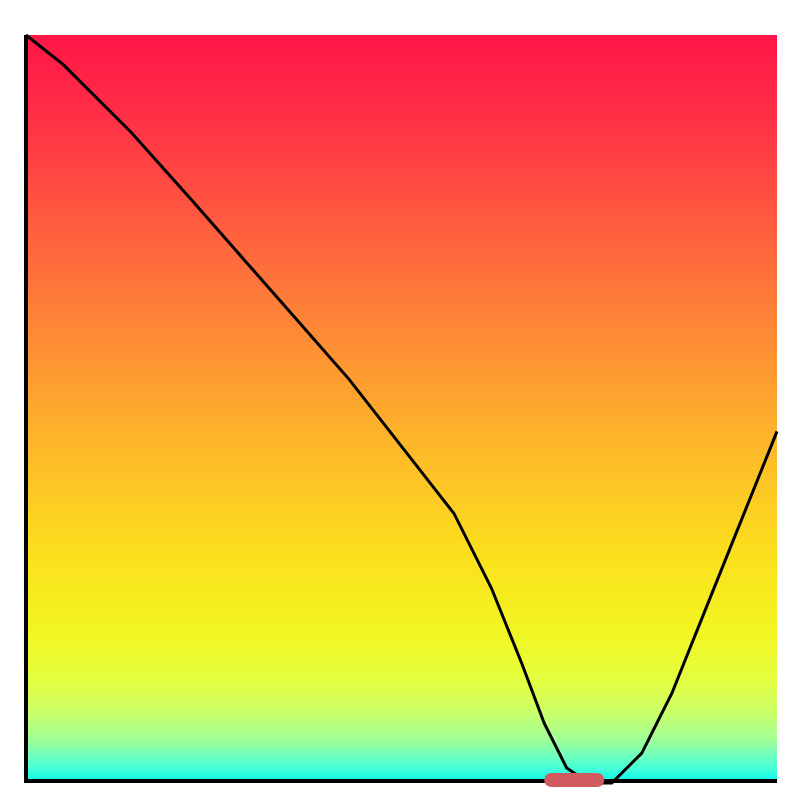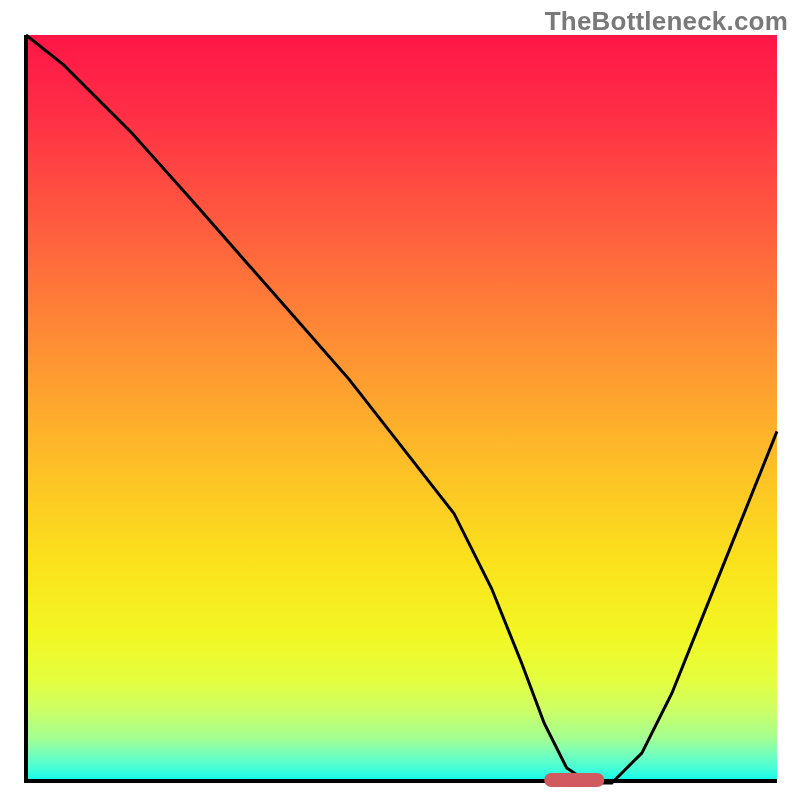--- a/index.html
+++ b/index.html
@@ -79,21 +79,20 @@
     top: 0;
     width: 100%;
     height: 100%;
     overflow: visible;
   }
 </style>
 </head>
 <body>
 
 <div class="container">
-  <div class="watermark">TheBottleneck.com</div>
 
   <div class="plot-area">
     <div class="gradient-bg"></div>
     <svg viewBox="0 0 751 748" preserveAspectRatio="none">
 
       <line x1="0" y1="0" x2="0" y2="748" class="axis-line"></line>
 
       <line x1="0" y1="746" x2="751" y2="746" class="axis-line"></line>
 
       <path id="curve-path" class="curve" d="M0.0 0.0 L37.6 29.9 L105.1 97.2 L165.2 164.6 L217.8 224.4 L270.4 284.2 L322.9 344.1 L375.5 411.4 L428.1 478.7 L465.6 553.5 L495.7 628.3 L518.2 688.2 L540.7 733.0 L563.3 748.0 L585.8 748.0 L615.8 718.1 L645.9 658.2 L675.9 583.4 L705.9 508.6 L736.0 433.8 L751.0 396.4"></path>

